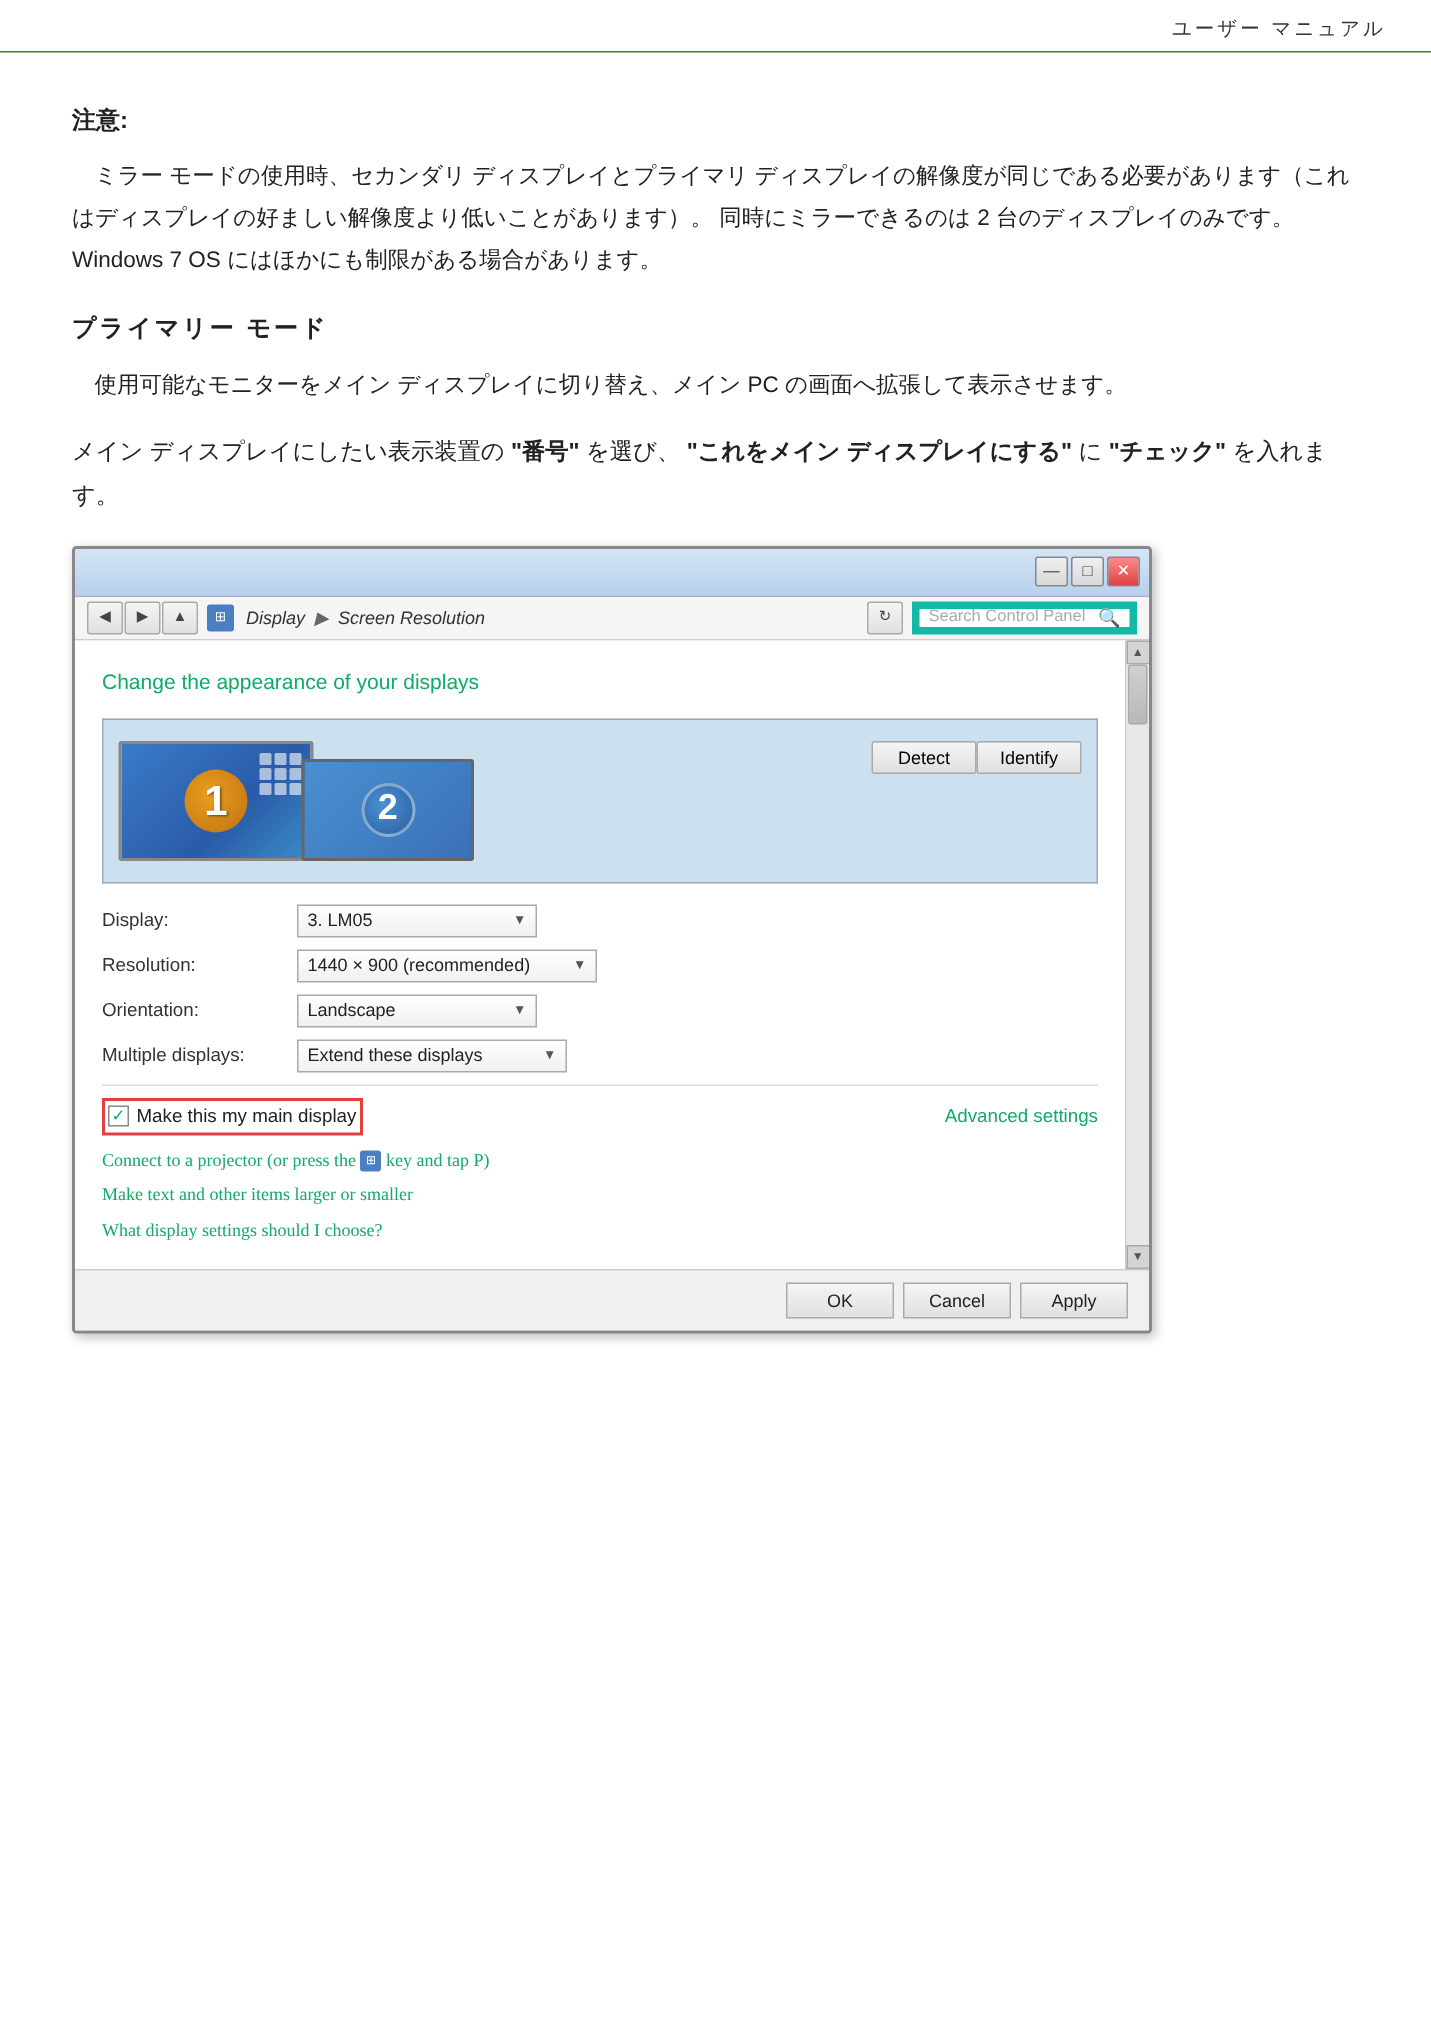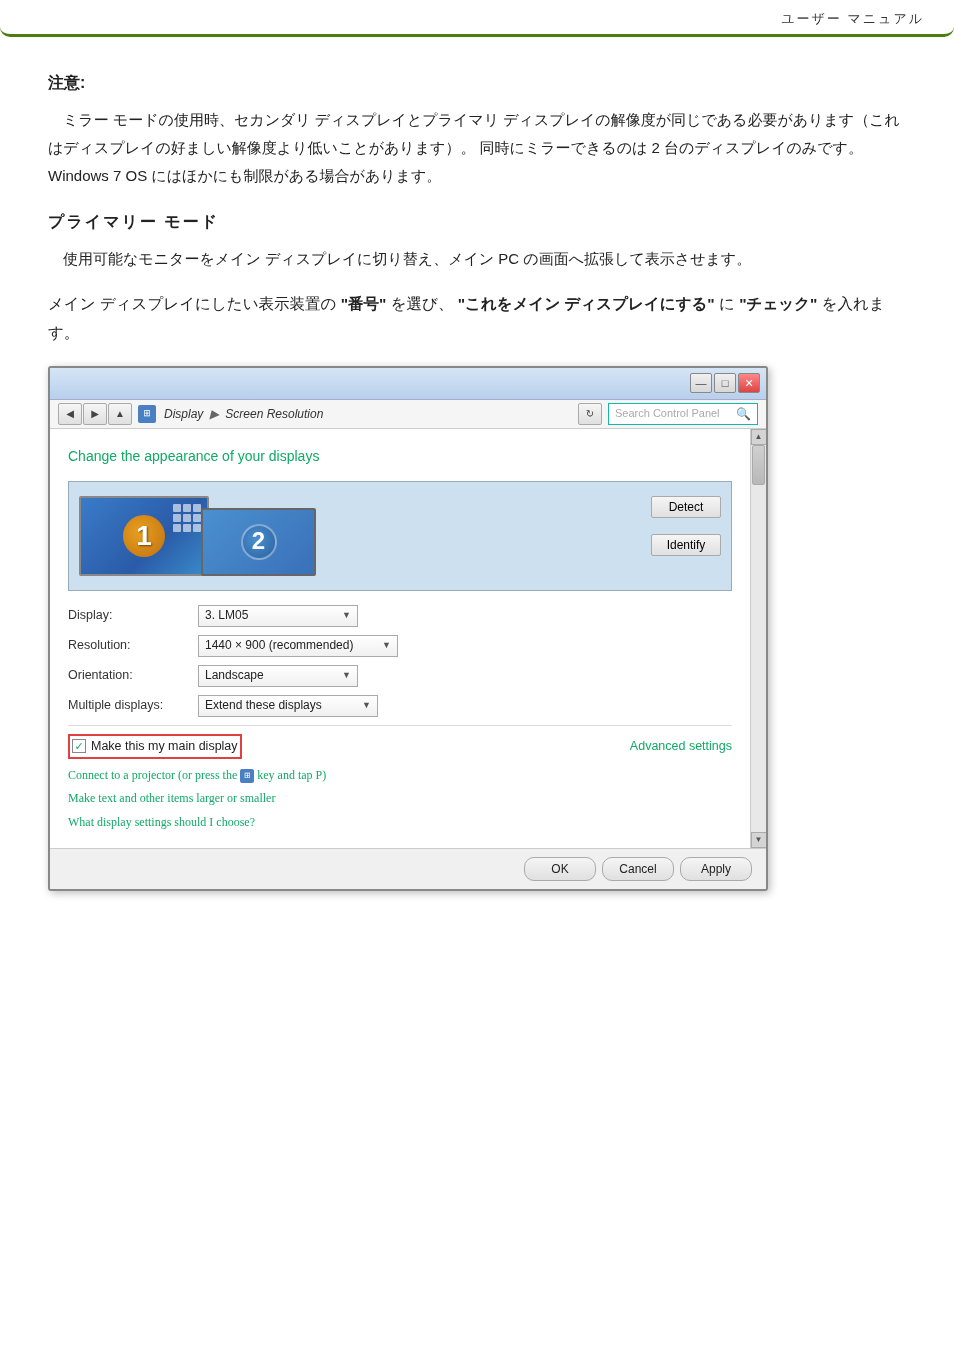--- a/index.html
+++ b/index.html
@@ -7,27 +7,26 @@
       font-family: "MS Gothic", "Yu Gothic", "Meiryo", sans-serif;
       background: #fff;
       width: 954px;
       min-height: 1351px;
       color: #222;
       font-size: 15px;
       line-height: 1.7;
     }
 
     .page-header {
-      border-bottom: 3px solid #4d7c0f;
+      border-bottom: 1px solid #4d7c0f;
       text-align: right;
       padding: 8px 30px 4px 30px;
       font-size: 13px;
       color: #333;
       letter-spacing: 2px;
-      border-radius: 10px;
     }
 
     .content {
       padding: 24px 48px 24px 48px;
     }
 
     .section-title {
       font-weight: bold;
       font-size: 16px;
       margin-bottom: 10px;
@@ -146,21 +145,21 @@
     .addr-path {
       font-size: 12px;
       color: #333;
       flex: 1;
       font-style: italic;
     }
 
     .addr-path .sep { color: #666; margin: 0 3px; }
 
     .addr-search {
-      border: 1px solid #14b8a6;
+      border: 5px solid #14b8a6;
       background: white;
       padding: 2px 6px;
       font-size: 12px;
       width: 150px;
       height: 22px;
       color: #999;
       display: flex;
       align-items: center;
       gap: 4px;
     }
@@ -231,22 +230,22 @@
       margin-bottom: 14px;
       min-height: 110px;
       position: relative;
     }
 
     .detect-identify-btns {
       position: absolute;
       right: 10px;
       top: 14px;
       display: flex;
-      flex-direction: column;
-      gap: 16px;
+      flex-direction: row;
+      gap: 0;
     }
 
     .detect-identify-btns button {
       width: 70px;
       padding: 3px 6px;
       font-size: 12px;
       background: linear-gradient(to bottom, #f5f5f5, #e0e0e0);
       border: 1px solid #aaa;
       border-radius: 2px;
       cursor: pointer;
@@ -415,21 +414,21 @@
       display: flex;
       justify-content: flex-end;
       padding: 8px 14px;
       gap: 6px;
     }
 
     .footer-btn {
       width: 72px;
       height: 24px;
       border: 1px solid #aaa;
-      border-radius: 10px;
+      border-radius: 0;
       background: linear-gradient(to bottom, #f5f5f5, #e0e0e0);
       font-size: 12px;
       font-family: "Segoe UI", sans-serif;
       cursor: pointer;
       color: #222;
     }
 
     .footer-btn.apply {
       font-weight: normal;
     }

